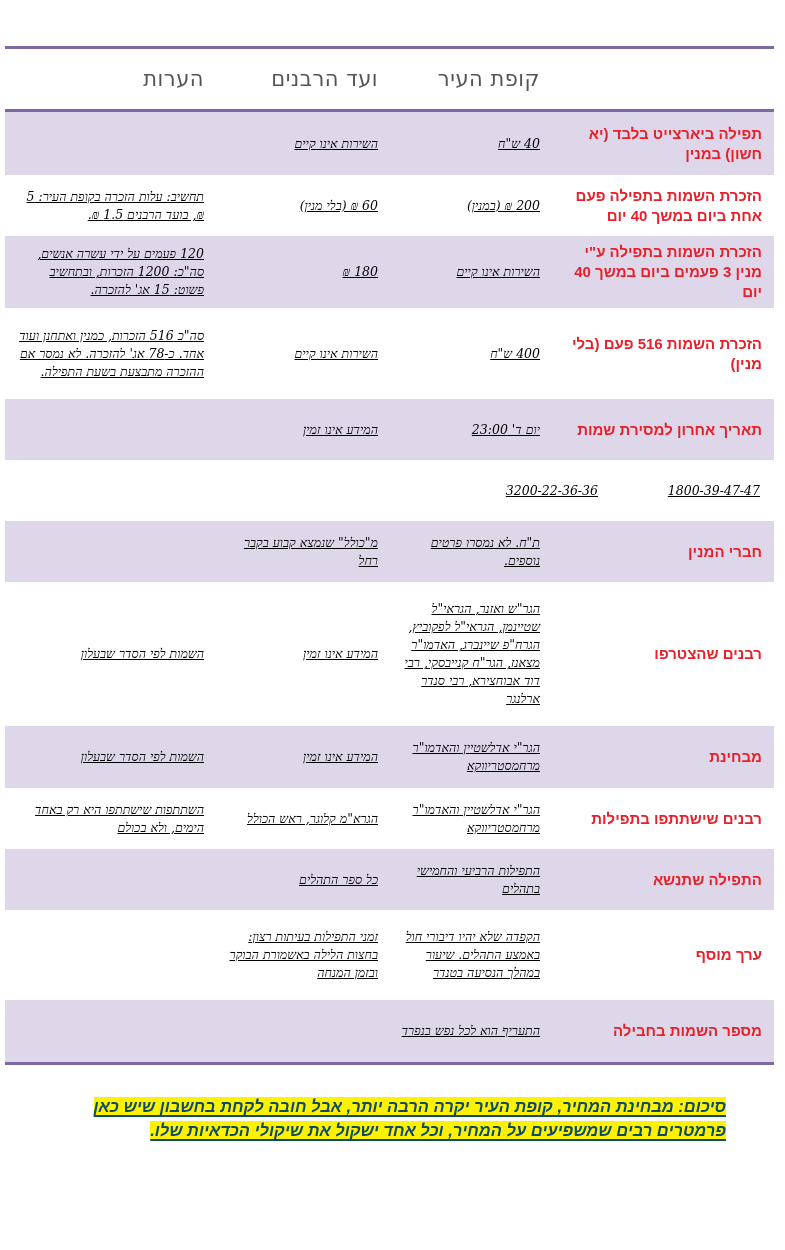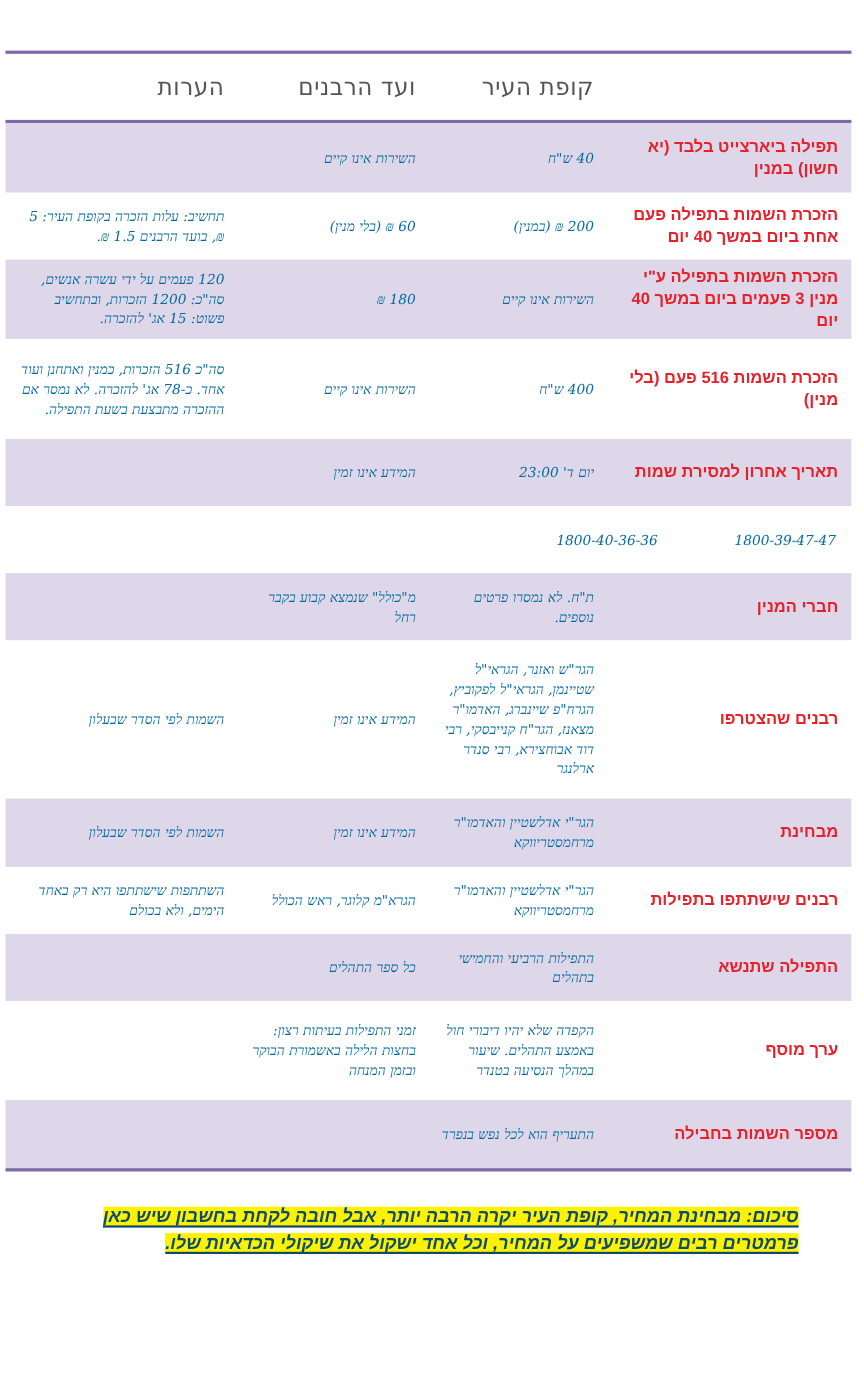--- a/index.html
+++ b/index.html
@@ -9,21 +9,21 @@
   .row { display: flex; direction: rtl; align-items: center; box-sizing: border-box; }
   .row.shade { background: #ded7ea; }
   .row.header { height: 60px; background: #ffffff; }
   .cell { box-sizing: border-box; padding: 0 12px; }
   .c1 { width: 220px; }
   .c2 { width: 168px; padding-right: 14px; }
   .c3 { width: 170px; padding-right: 8px; }
   .c4 { width: 211px; padding-right: 12px; }
   .hdr { font-family: "DejaVu Sans", sans-serif; font-size: 21px; color: #555; letter-spacing: 0.5px; font-weight: normal; transform: scaleY(1.05); }
   .label { color: #e8202a; font-family: "Liberation Sans", sans-serif; font-size: 15px; font-weight: bold; line-height: 20px; }
-  .val { color: #0369a1; font-family: "DejaVu Serif", serif; font-style: italic; font-size: 12.5px; line-height: 18px; }
+  .val { color: #000000; font-family: "DejaVu Serif", serif; font-style: italic; font-size: 12.5px; line-height: 18px; text-decoration: underline; }
   .summary { position: absolute; left: 64px; top: 1094px; width: 662px; direction: rtl; text-align: right;
     font-family: "Liberation Sans", sans-serif; font-weight: bold; font-style: italic; font-size: 16.5px; line-height: 24px; color: #0c4a6e; }
   .summary span { background: #fff200; text-decoration: underline; text-decoration-thickness: 2px; text-underline-offset: 3px; }
 </style>
 </head>
 <body>
 
 <div class="table">
   <div class="hr-thick"></div>
   <div class="row header">
@@ -59,21 +59,21 @@
         <div class="cell c4 val">סה"כ 516 הזכרות, כמנין ואתחנן ועוד אחד. כ-78 אג' להזכרה. לא נמסר אם ההזכרה מתבצעת בשעת התפילה.</div>
       </div>
       <div class="row shade" style="height: 61px;">
         <div class="cell c1 label">תאריך אחרון למסירת שמות</div>
         <div class="cell c2 val">יום ד' 23:00</div>
         <div class="cell c3 val">המידע אינו זמין</div>
         <div class="cell c4 val"></div>
       </div>
       <div class="row" style="height: 61px;">
         <div class="cell c2 val">1800-39-47-47</div>
-        <div class="cell c3 val">1800-40-36-36</div>
+        <div class="cell c3 val">3200-22-36-36</div>
         <div class="cell c4 val"></div>
       </div>
       <div class="row shade" style="height: 61px;">
         <div class="cell c1 label">חברי המנין</div>
         <div class="cell c2 val">ת"ח. לא נמסרו פרטים נוספים.</div>
         <div class="cell c3 val">מ"כולל" שנמצא קבוע בקבר רחל</div>
         <div class="cell c4 val"></div>
       </div>
       <div class="row" style="height: 144px;">
         <div class="cell c1 label">רבנים שהצטרפו</div>

